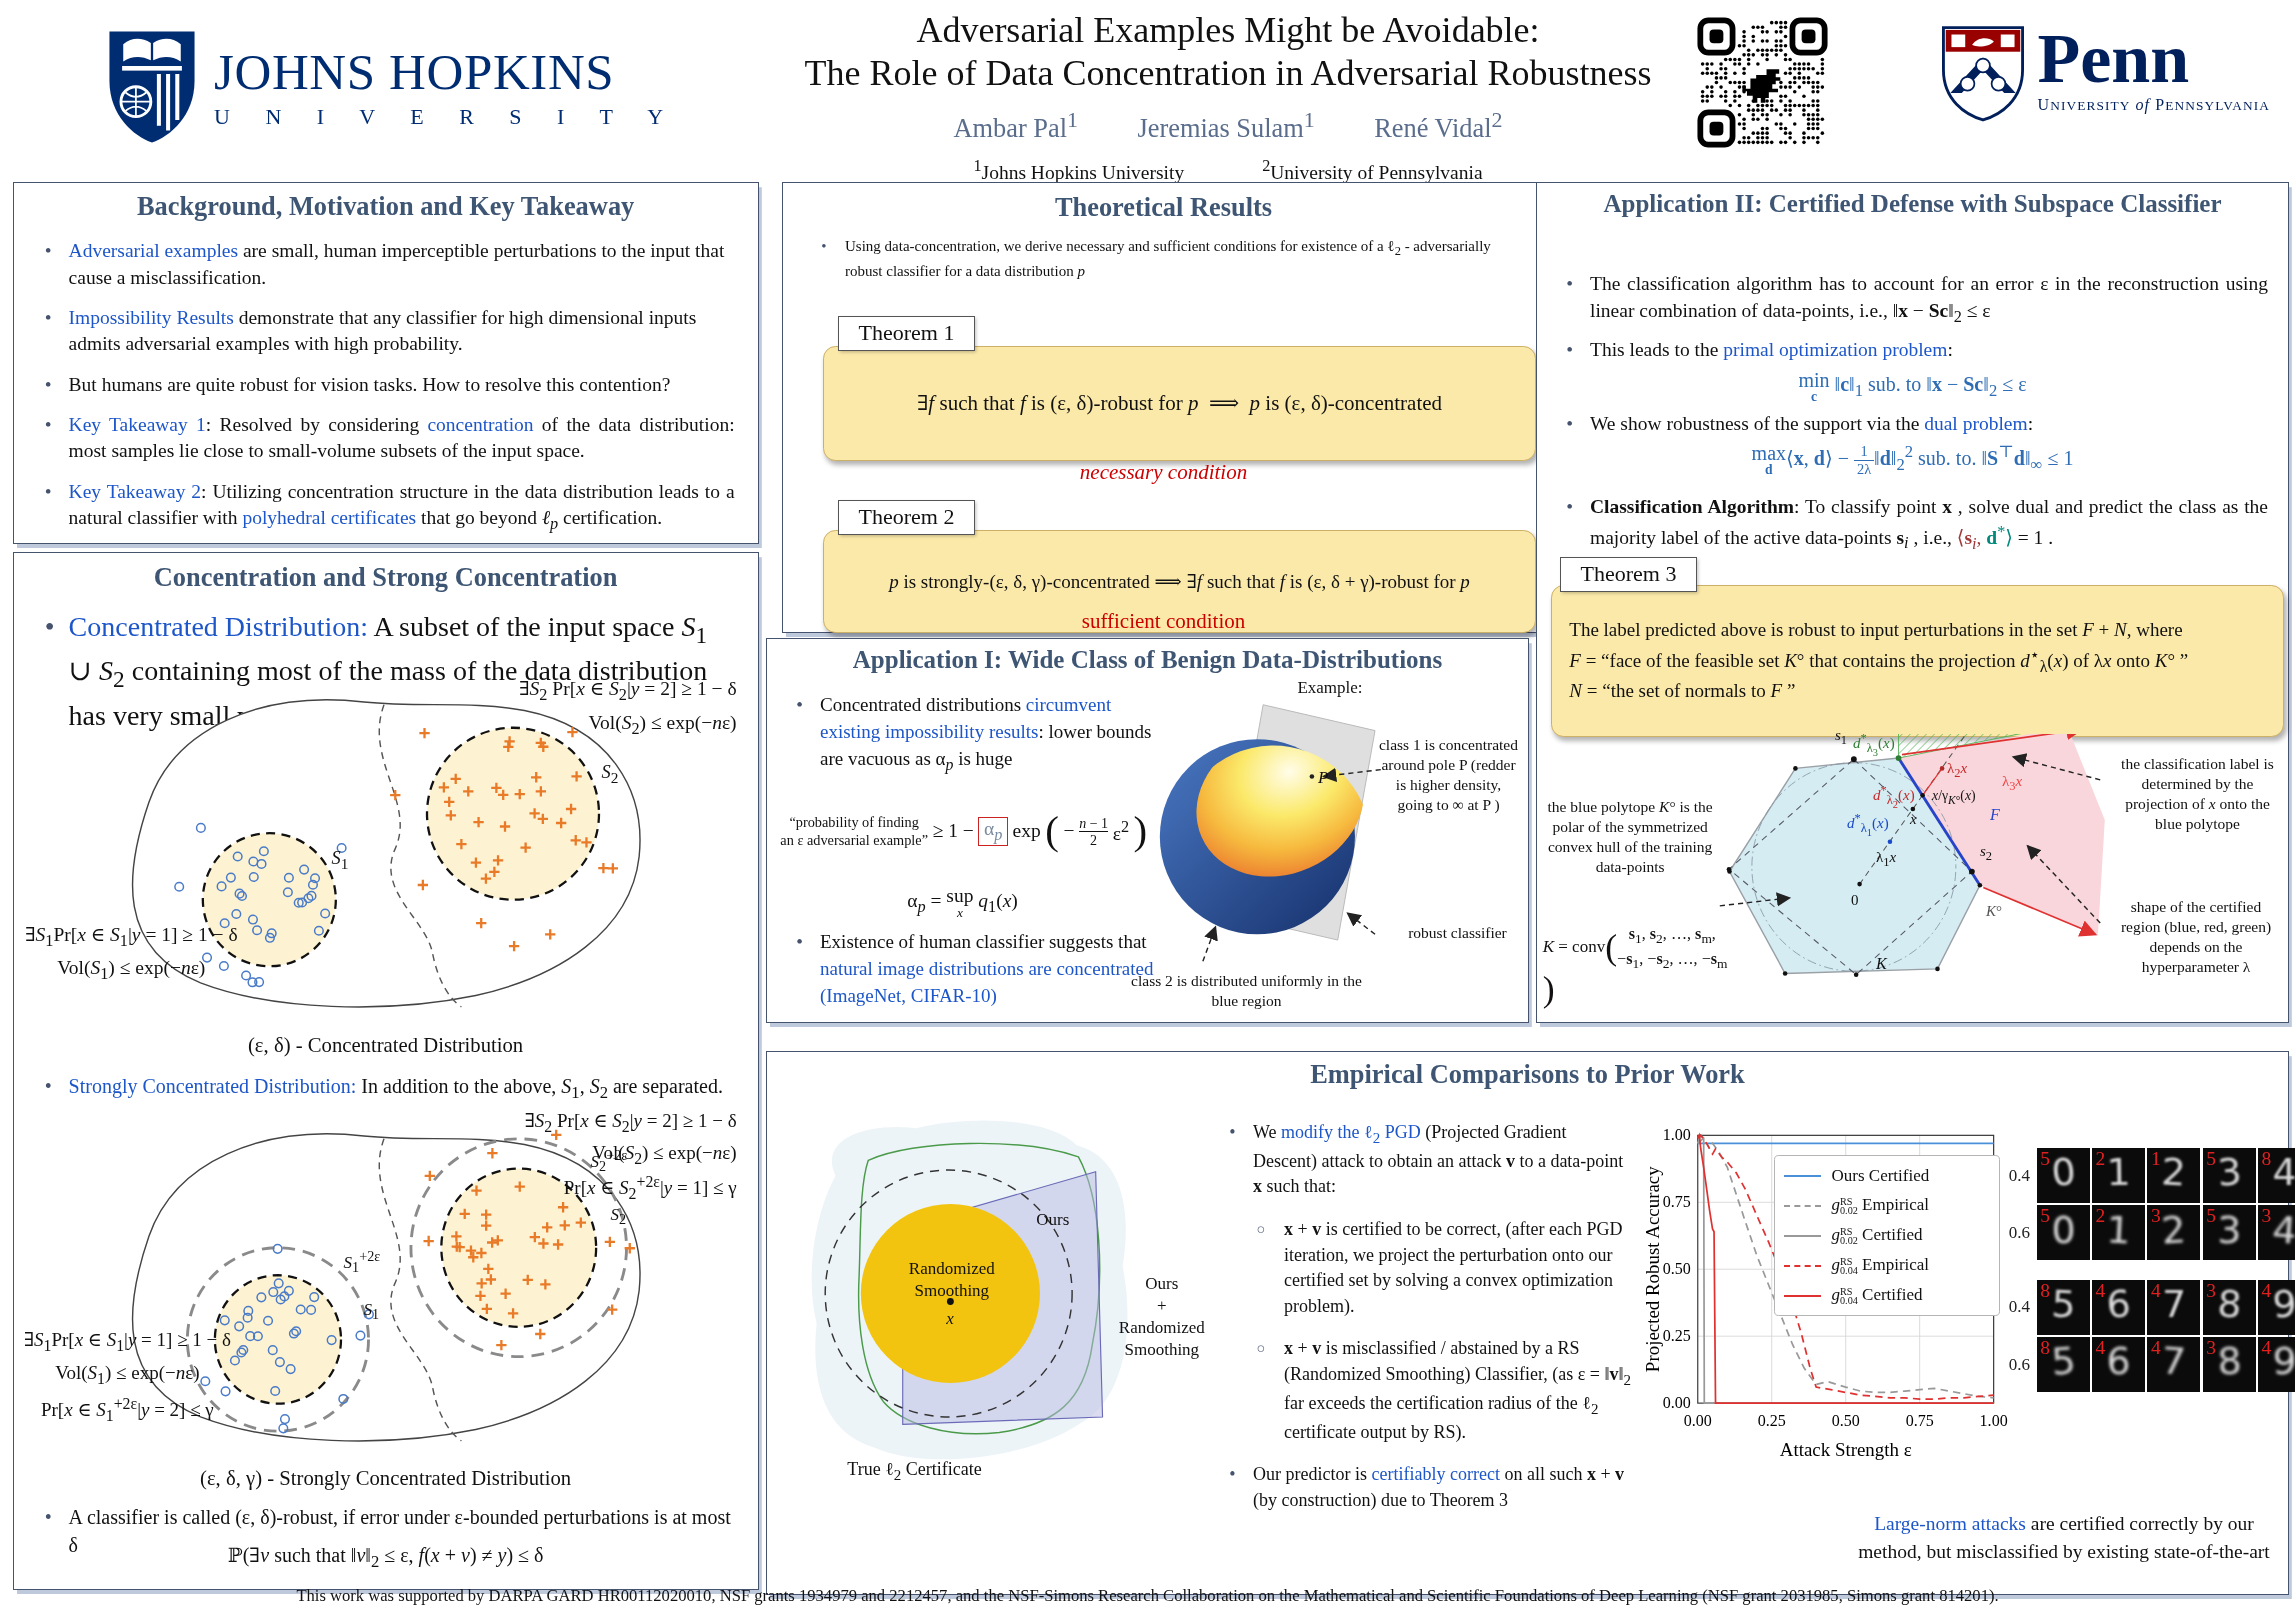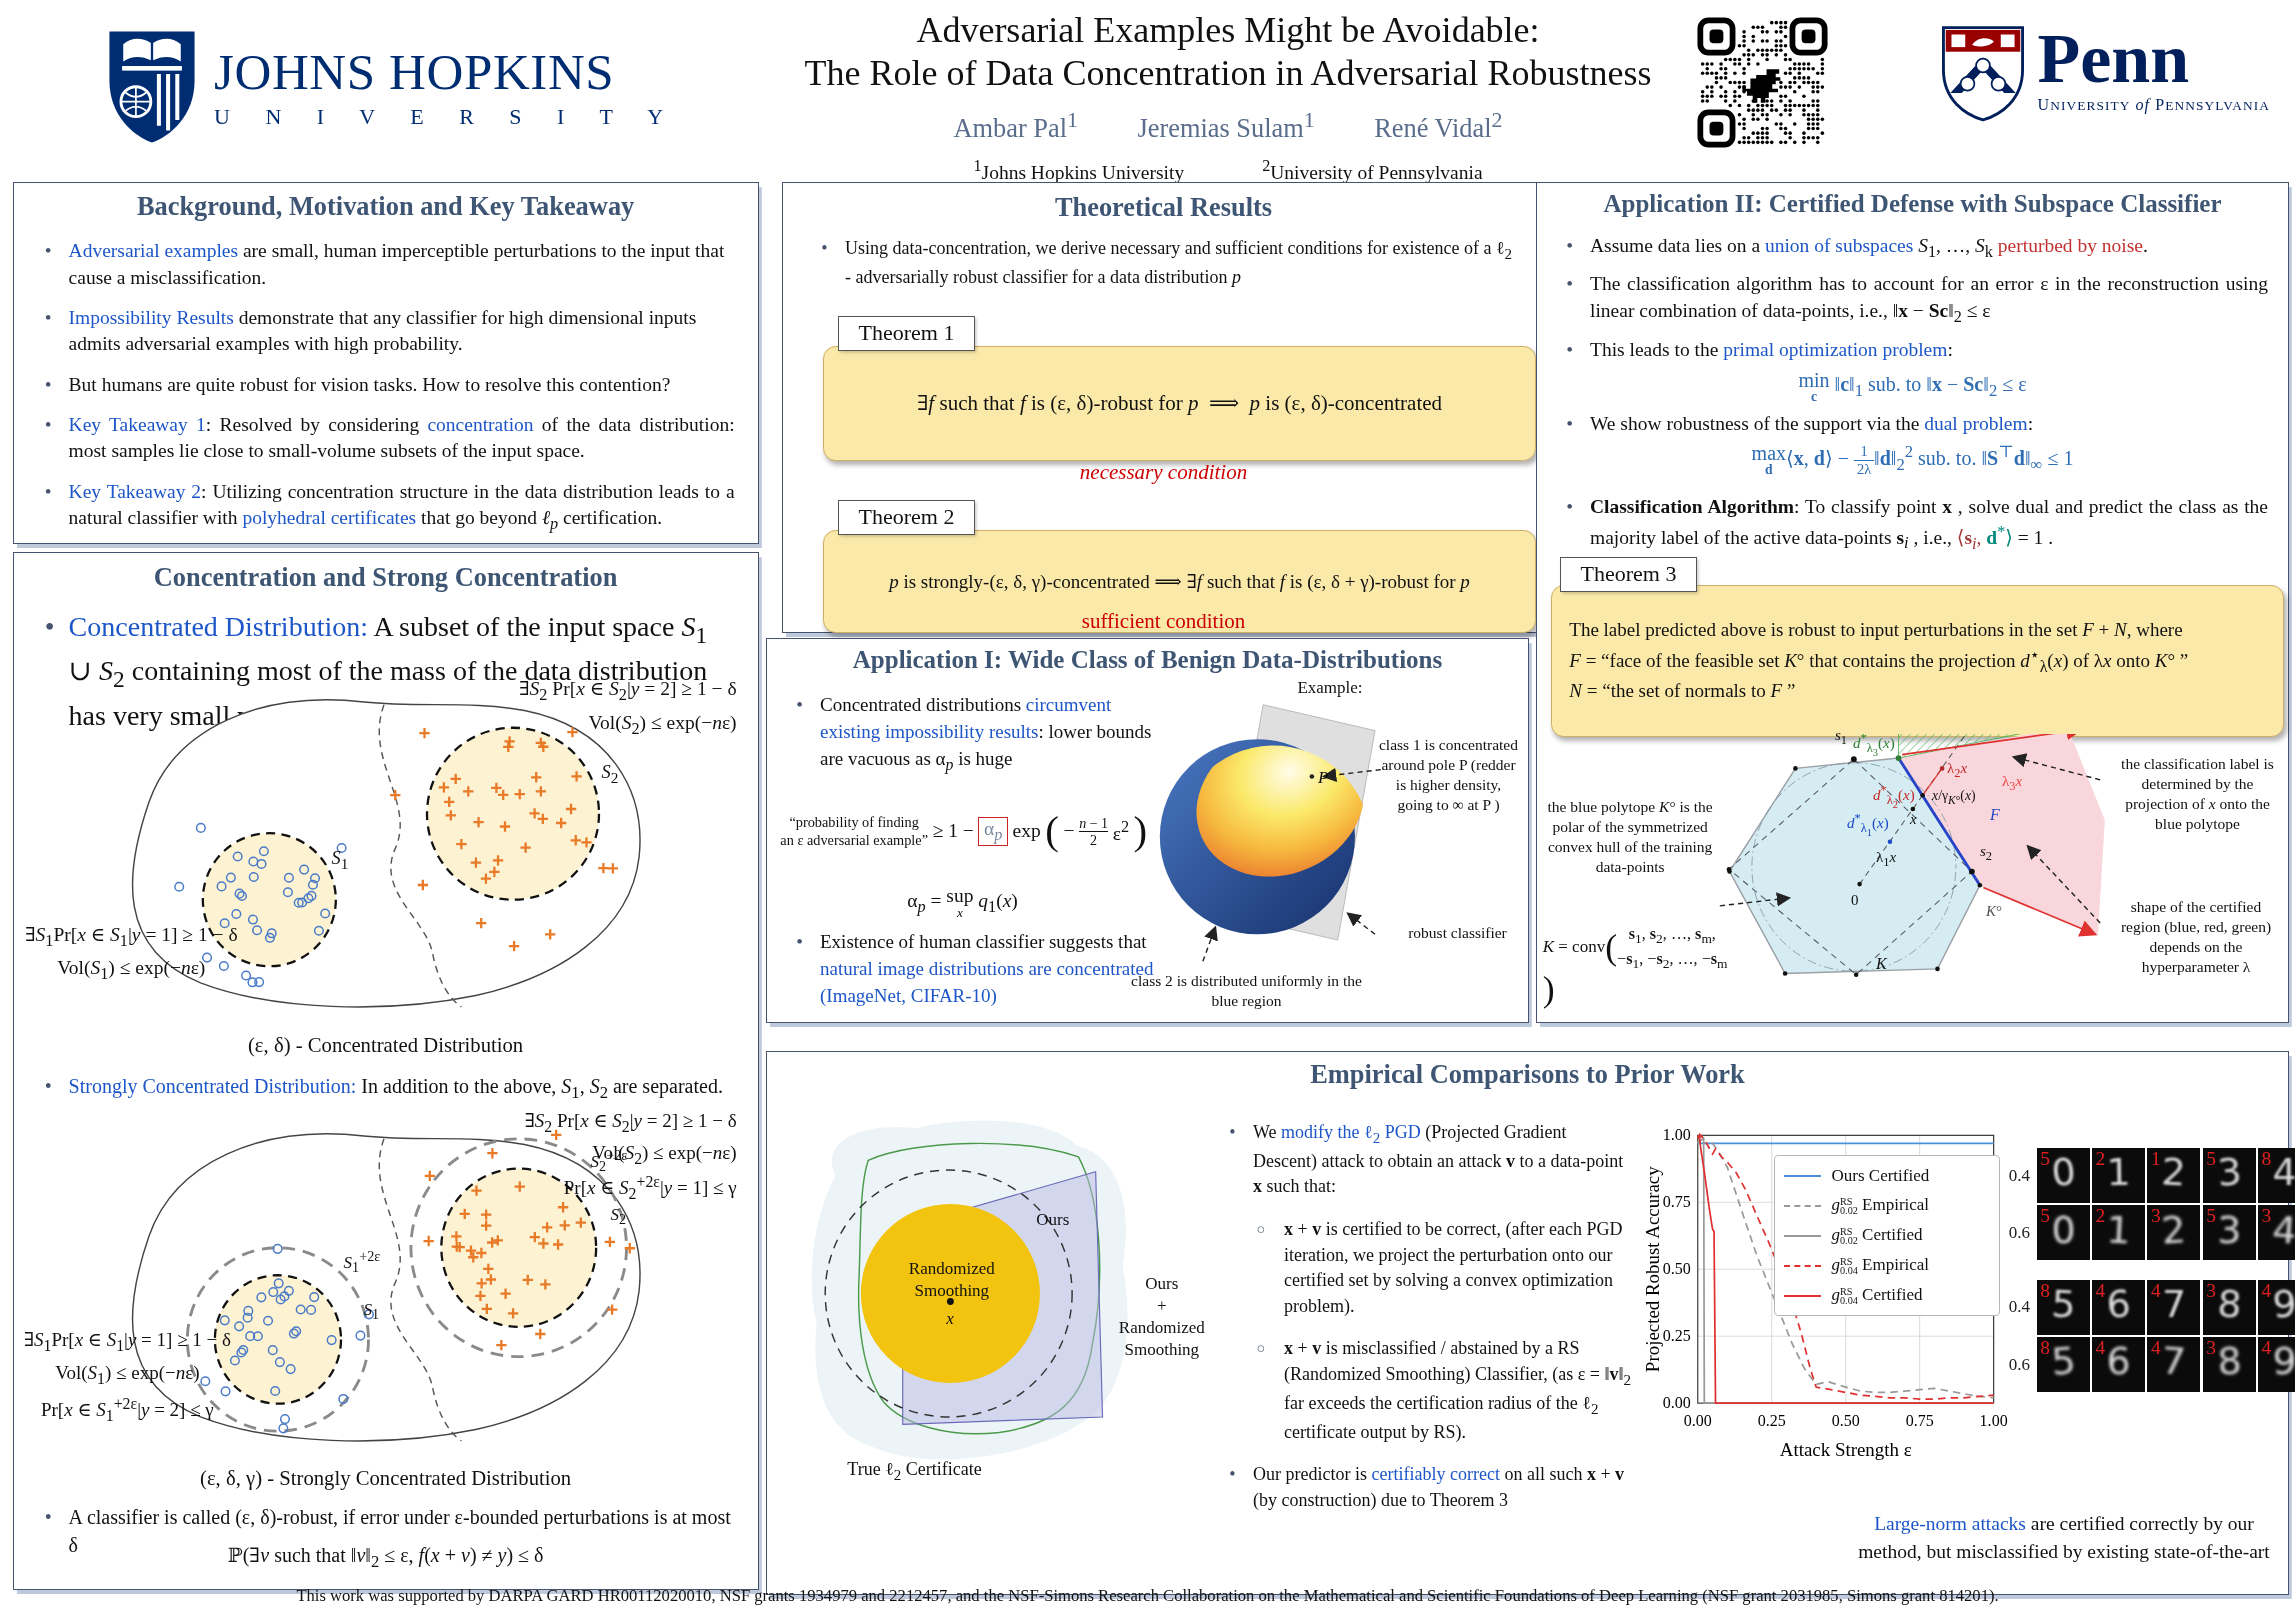--- a/index.html
+++ b/index.html
@@ -549,21 +549,21 @@
       </div>
     </div>
     <div class="abs ctr" style="left:0;right:0;top:914px;font-size:20.7px;">(ε, δ, γ) - Strongly Concentrated Distribution</div>
 
     <div class="abs bullet" style="left:22px;top:950px;right:23px;font-size:20px;line-height:1.4;">A classifier is called (ε, δ)-robust, if error under ε-bounded perturbations is at most δ</div>
     <div class="abs ctr" style="left:0;right:0;top:990px;font-size:20px;">ℙ(∃<i>v</i> such that ‖<i>v</i>‖<sub>2</sub> ≤ ε, <i>f</i>(<i>x</i> + <i>v</i>) ≠ <i>y</i>) ≤ δ</div>
   </div>
 
   <div class="panel" style="left:782px;top:182px;width:761px;height:449px;">
     <div class="ptitle" style="top:9.2px;">Theoretical Results</div>
-    <div class="abs bullet" style="left:29px;top:53px;right:26px;font-size:18px;line-height:1.42;">Using data-concentration, we derive necessary and sufficient conditions for existence of a ℓ<sub>2</sub> - adversarially robust classifier for a data distribution <i>p</i></div>
+    <div class="abs bullet" style="left:29px;top:53px;right:26px;font-size:15px;line-height:1.42;">Using data-concentration, we derive necessary and sufficient conditions for existence of a ℓ<sub>2</sub> - adversarially robust classifier for a data distribution <i>p</i></div>
     <div class="thlabel" style="left:55px;top:133px;">Theorem 1</div>
     <div class="thbox" style="left:40px;top:163px;width:677px;height:92px;font-size:21px;">
       <div class="ctr">∃<i>f</i> such that <i>f</i> is (ε, δ)-robust for <i>p</i> &nbsp;⟹&nbsp; <i>p</i> is (ε, δ)-concentrated</div>
     </div>
     <div class="abs ctr red" style="left:0;right:0;top:277px;font-size:21px;font-style:italic;">necessary condition</div>
     <div class="thlabel" style="left:55px;top:317px;">Theorem 2</div>
     <div class="thbox" style="left:40px;top:347px;width:677px;height:80px;font-size:19px;">
       <div class="ctr"><i>p</i> is strongly-(ε, δ, γ)-concentrated ⟹ ∃<i>f</i> such that <i>f</i> is (ε, δ + γ)-robust for <i>p</i></div>
     </div>
     <div class="abs ctr red" style="left:0;right:0;top:426px;font-size:21px;">sufficient condition</div>
@@ -621,21 +621,20 @@
       <line x1="120" y1="462" x2="142" y2="402" stroke="#222" stroke-width="2.5" stroke-dasharray="9 7" marker-end="url(#arrB)"></line>
     </svg>
     <div class="figlab" style="left:551px;top:129px;font-size:17px;"><i>P</i></div>
     <div class="ann" style="left:611px;top:96px;width:141px;font-size:15.5px;">class 1 is concentrated around pole P (redder is higher density, going to ∞ at P )</div>
     <div class="ann" style="left:626px;top:284px;width:129px;">robust classifier</div>
     <div class="ann" style="left:356px;top:332px;width:247px;">class 2 is distributed uniformly in the blue region</div>
   </div>
 
   <div class="panel" style="left:1536px;top:182px;width:751px;height:839px;">
     <div class="ptitle" style="top:6.9px;font-size:25px;">Application II: Certified Defense with Subspace Classifier</div>
-    <div class="abs bullet" style="left:20px;top:49px;right:20px;font-size:19.5px;line-height:1.4;">Assume data lies on a <span class="b">union of subspaces</span> <i>S</i><sub>1</sub>, …, <i>S</i><sub>k</sub> <span class="r">perturbed by noise</span>.</div>
     <div class="abs bullet" style="left:20px;top:87px;right:20px;font-size:19.5px;line-height:1.4;text-align:justify;">The classification algorithm has to account for an error ε in the reconstruction using linear combination of data-points, i.e., ‖<b>x</b> − <b>Sc</b>‖<sub>2</sub> ≤ ε</div>
     <div class="abs bullet" style="left:20px;top:156px;right:20px;font-size:19.5px;">This leads to the <span class="b">primal optimization problem</span>:</div>
     <div class="abs ctr eqblue" style="left:0;right:0;top:187px;font-size:20px;"><span class="opsub">min<span class="under"><b>c</b></span></span> ‖<b>c</b>‖<sub>1</sub> sub. to ‖<b>x</b> − <b>Sc</b>‖<sub>2</sub> ≤ ε</div>
     <div class="abs bullet" style="left:20px;top:230px;right:20px;font-size:19.5px;">We show robustness of the support via the <span class="b">dual problem</span>:</div>
     <div class="abs ctr eqblue" style="left:0;right:0;top:259px;font-size:20px;"><span class="opsub">max<span class="under"><b>d</b></span></span>⟨<b>x</b>, <b>d</b>⟩ − <span class="vfrac">
           <span>1</span>
           <span>2λ</span>
         </span>‖<b>d</b>‖<sub>2</sub><sup>2</sup> sub. to. ‖<b>S</b><sup>⊤</sup><b>d</b>‖<sub>∞</sub> ≤ 1</div>
     <div class="abs bullet" style="left:20px;top:310px;right:20px;font-size:19.5px;line-height:1.4;text-align:justify;"><b>Classification Algorithm</b>: To classify point <b>x</b> , solve dual and predict the class as the majority label of the active data-points <b>s</b><sub><i>i</i></sub> , i.e., <span class="mar">⟨<b>s</b><sub><i>i</i></sub>,</span> <span class="teal"><b>d</b><sup>*</sup>⟩</span> = 1 .</div>
 

